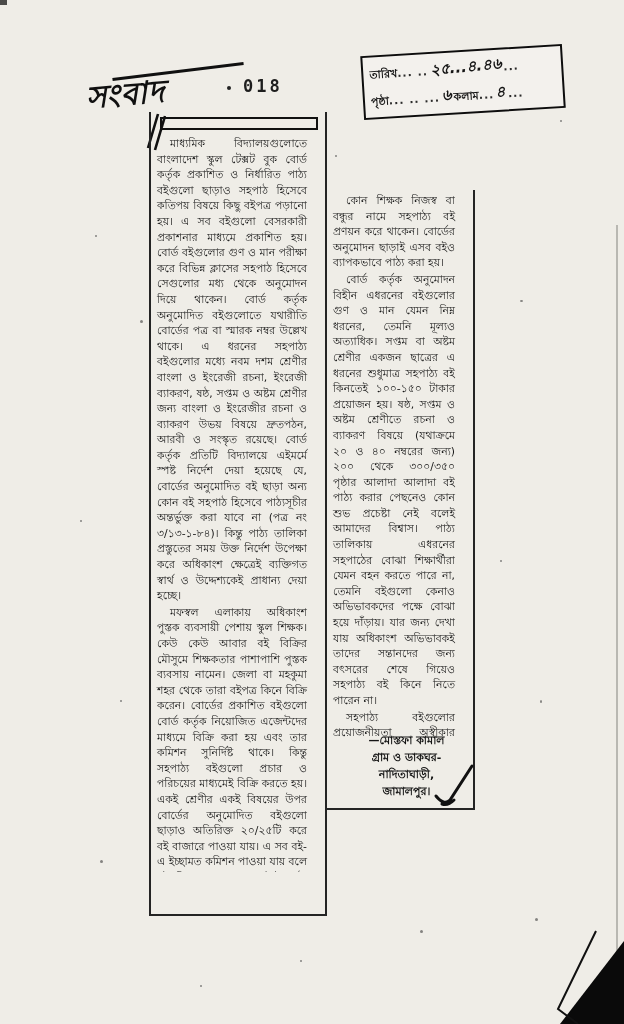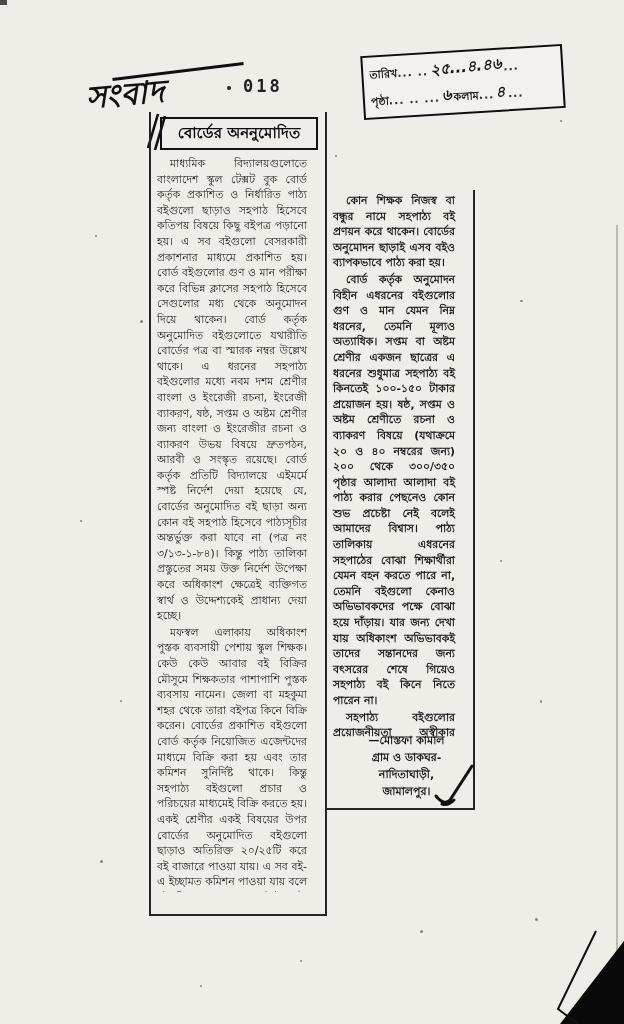--- a/index.html
+++ b/index.html
@@ -51,21 +51,21 @@
     left:327px;top:190px;width:146px;height:618px;
     border-right:2px solid #242424;border-bottom:2px solid #242424;
   }
   .headline-box{
     margin:5px 7px 3px 9px;border:2.5px solid #111;
     padding:4px 2px 5px 2px;text-align:center;
   }
   .headline-line{font-size:15px;font-weight:bold;line-height:20px;color:#0e0e0e;}
   .body-text{padding:3px 18px 0 6px;overflow:hidden;}
   .col-left .body-text{height:736px;}
-  .col-right .body-text{height:548px;font-weight:bold;}
+  .col-right .body-text{height:548px;}
   .body-text p{
     margin:0;font-size:10.8px;line-height:15.6px;text-align:justify;
     text-indent:13px;color:#181818;word-break:break-word;
   }
   .body-text p + p{margin-top:1px;}
   .signature{
     position:absolute;right:5px;bottom:8px;left:18px;
     text-align:center;font-size:11px;font-weight:bold;line-height:17px;color:#141414;
   }
   .sig-line{display:block;}
@@ -100,21 +100,20 @@
   </div>
 </div>
 
 <svg class="para-mark" width="22" height="40">
   <line x1="4" y1="36" x2="14" y2="2" stroke="#111" stroke-width="2.6"></line>
   <line x1="11" y1="38" x2="21" y2="4" stroke="#111" stroke-width="2.6"></line>
 </svg>
 
 <div class="col col-left">
   <div class="headline-box">
-    <div class="headline-line">বোর্ডের অননুমোদিত</div>
   </div>
   <div class="body-text">
     <p>মাধ্যমিক বিদ্যালয়গুলোতে বাংলাদেশ স্কুল টেক্সট বুক বোর্ড কর্তৃক প্রকাশিত ও নির্ধারিত পাঠ্য বইগুলো ছাড়াও সহপাঠ হিসেবে কতিপয় বিষয়ে কিছু বইপত্র পড়ানো হয়। এ সব বইগুলো বেসরকারী প্রকাশনার মাধ্যমে প্রকাশিত হয়। বোর্ড বইগুলোর গুণ ও মান পরীক্ষা করে বিভিন্ন ক্লাসের সহপাঠ হিসেবে সেগুলোর মধ্য থেকে অনুমোদন দিয়ে থাকেন। বোর্ড কর্তৃক অনুমোদিত বইগুলোতে যথারীতি বোর্ডের পত্র বা স্মারক নম্বর উল্লেখ থাকে। এ ধরনের সহপাঠ্য বইগুলোর মধ্যে নবম দশম শ্রেণীর বাংলা ও ইংরেজী রচনা, ইংরেজী ব্যাকরণ, ষষ্ঠ, সপ্তম ও অষ্টম শ্রেণীর জন্য বাংলা ও ইংরেজীর রচনা ও ব্যাকরণ উভয় বিষয়ে দ্রুতপঠন, আরবী ও সংস্কৃত রয়েছে। বোর্ড কর্তৃক প্রতিটি বিদ্যালয়ে এইমর্মে স্পষ্ট নির্দেশ দেয়া হয়েছে যে, বোর্ডের অনুমোদিত বই ছাড়া অন্য কোন বই সহপাঠ হিসেবে পাঠ্যসূচীর অন্তর্ভুক্ত করা যাবে না (পত্র নং ৩/১৩-১-৮৪)। কিন্তু পাঠ্য তালিকা প্রস্তুতের সময় উক্ত নির্দেশ উপেক্ষা করে অধিকাংশ ক্ষেত্রেই ব্যক্তিগত স্বার্থ ও উদ্দেশ্যকেই প্রাধান্য দেয়া হচ্ছে।</p>
     <p>মফস্বল এলাকায় অধিকাংশ পুস্তক ব্যবসায়ী পেশায় স্কুল শিক্ষক। কেউ কেউ আবার বই বিক্রির মৌসুমে শিক্ষকতার পাশাপাশি পুস্তক ব্যবসায় নামেন। জেলা বা মহকুমা শহর থেকে তারা বইপত্র কিনে বিক্রি করেন। বোর্ডের প্রকাশিত বইগুলো বোর্ড কর্তৃক নিয়োজিত এজেন্টদের মাধ্যমে বিক্রি করা হয় এবং তার কমিশন সুনির্দিষ্ট থাকে। কিন্তু সহপাঠ্য বইগুলো প্রচার ও পরিচয়ের মাধ্যমেই বিক্রি করতে হয়। একই শ্রেণীর একই বিষয়ের উপর বোর্ডের অনুমোদিত বইগুলো ছাড়াও অতিরিক্ত ২০/২৫টি করে বই বাজারে পাওয়া যায়। এ সব বই-এ ইচ্ছামত কমিশন পাওয়া যায় বলে বই বিক্রেতাগণ এসব বই-ই পাঠ্য তালিকাভুক্ত করার জন্য নানা ধরনের সুযোগের আশ্রয় নেন। বই বিক্রেতাদের মধ্যে অধিকাংশ স্কুল শিক্ষক হওয়ায় বোর্ড কর্তৃক নির্দেশ থাকা সত্ত্বেও বোর্ডের অনুমোদনবিহীন বইগুলোই পাঠ্য তালিকার অন্তর্ভুক্ত করে থাকেন। আবার কোন</p>
   </div>
 </div>
 
 <div class="col col-right">
   <div class="body-text">
     <p>কোন শিক্ষক নিজস্ব বা বন্ধুর নামে সহপাঠ্য বই প্রণয়ন করে থাকেন। বোর্ডের অনুমোদন ছাড়াই এসব বইও ব্যাপকভাবে পাঠ্য করা হয়।</p>

